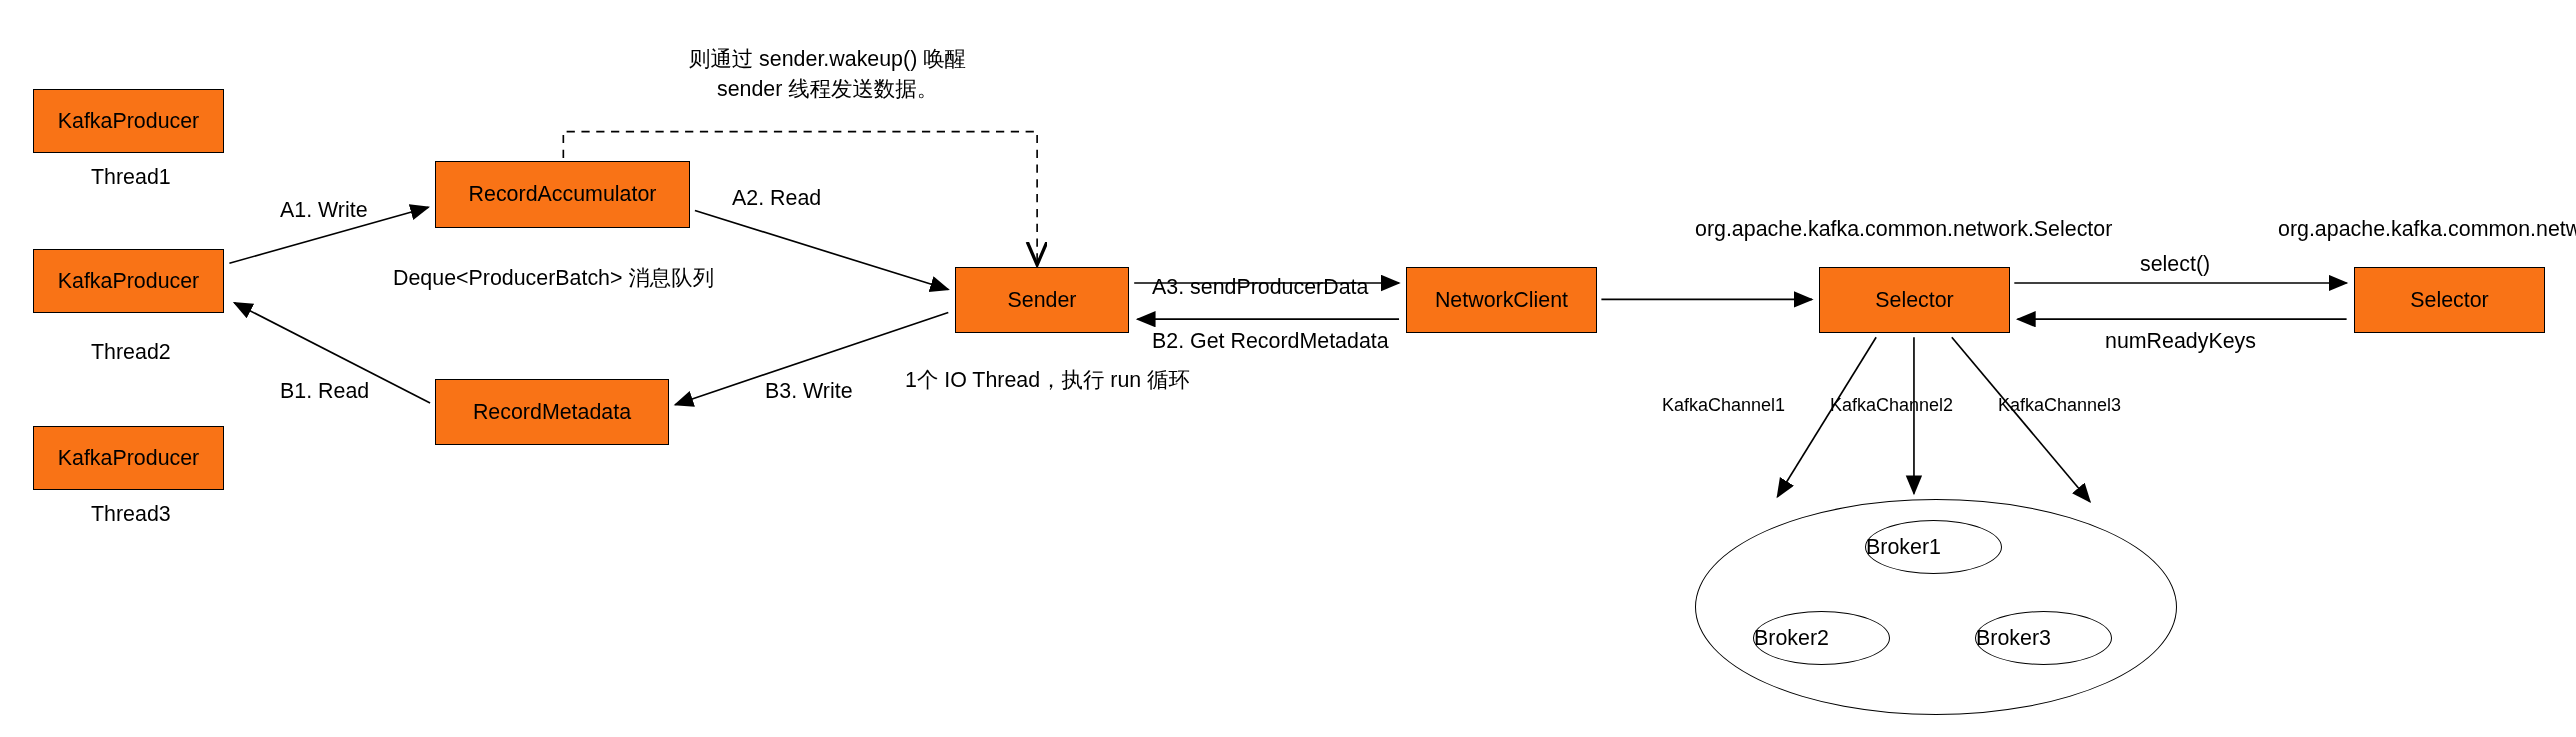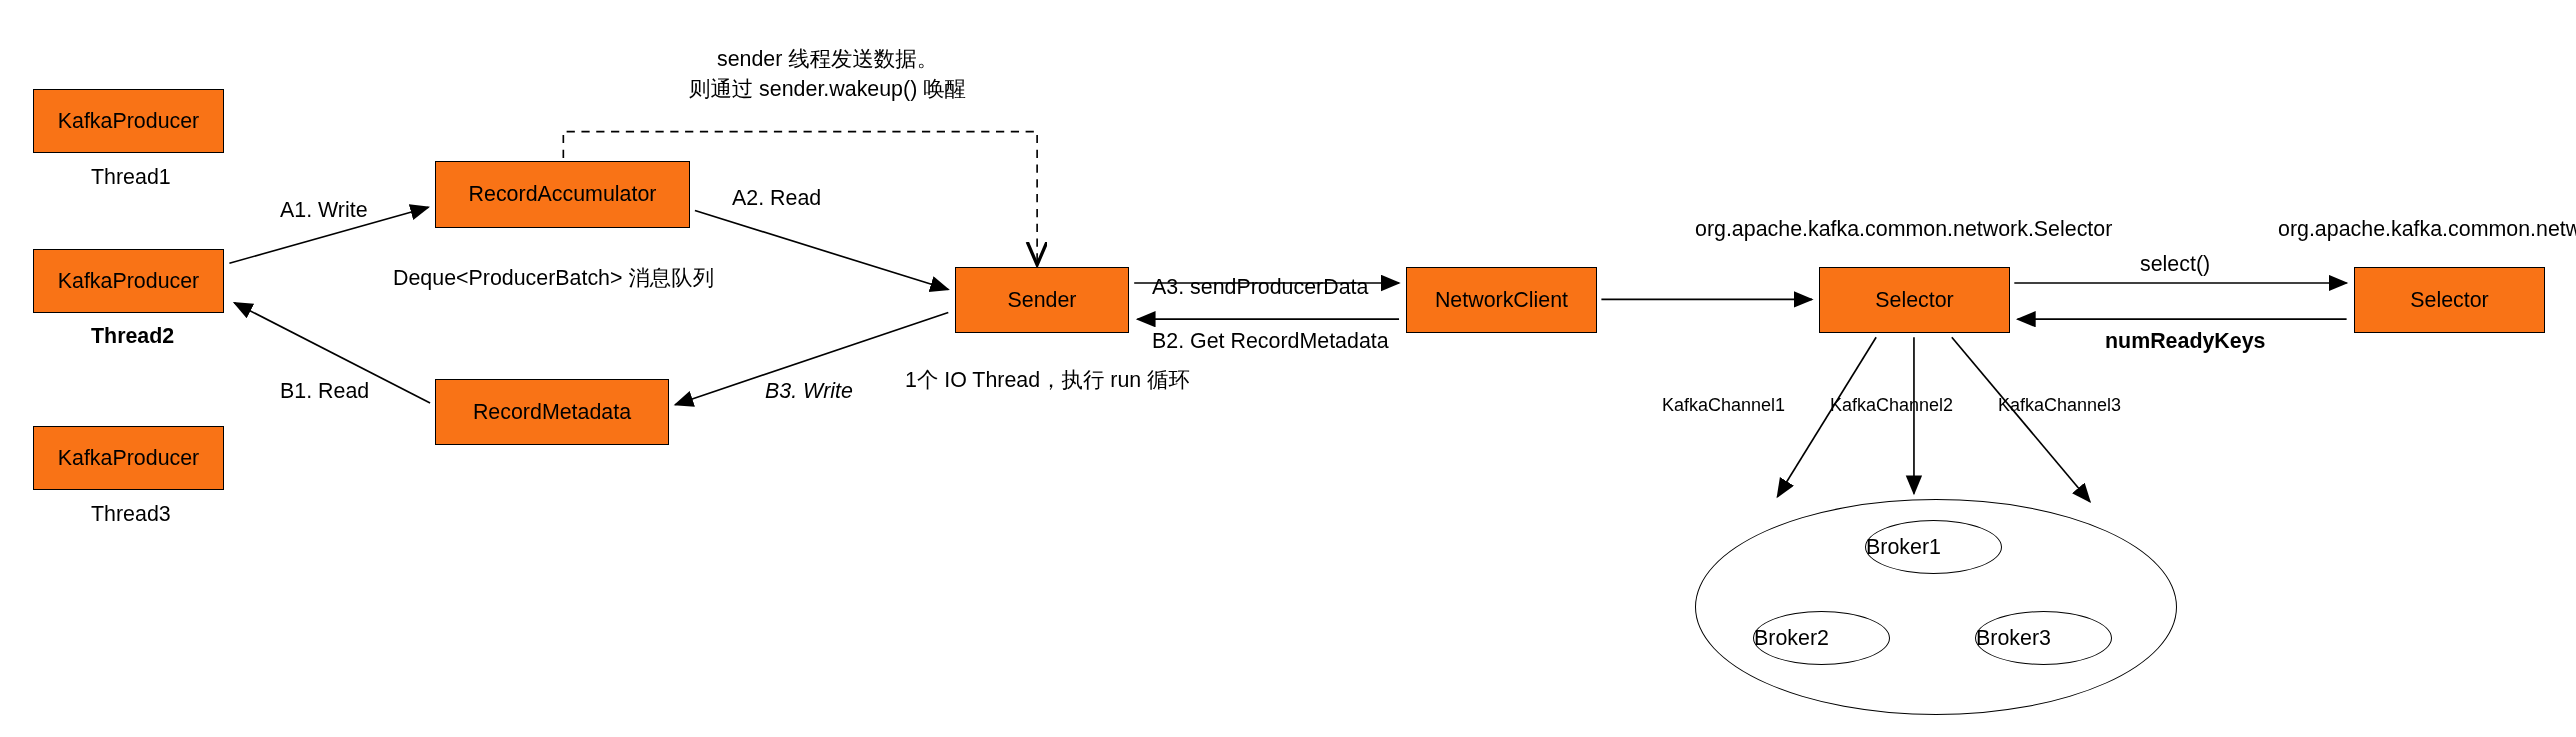--- a/index.html
+++ b/index.html
@@ -41,33 +41,33 @@
   top: 0; left: 0;
   width: 2576px;
   height: 737px;
   pointer-events: none;
 }
 </style>
 </head>
 <body>
 
 <div class="label multiline" style="left:634px; top:45px; width:387px; text-align:center;">
+  <div>则通过 sender.wakeup() 唤醒</div>
   <div>sender 线程发送数据。</div>
-  <div>则通过 sender.wakeup() 唤醒</div>
 </div>
 
 <div class="box" style="left:33px; top:89px; width:191px; height:64px;">
   <span>KafkaProducer</span>
 </div>
 <div class="label" style="left:91px; top:165px;">Thread1</div>
 
 <div class="box" style="left:33px; top:249px; width:191px; height:64px;">
   <span>KafkaProducer</span>
 </div>
-<div class="label" style="left:91px; top:324px;font-weight:bold;">Thread2</div>
+<div class="label" style="left:91px; top:340px;">Thread2</div>
 
 <div class="box" style="left:33px; top:426px; width:191px; height:64px;">
   <span>KafkaProducer</span>
 </div>
 <div class="label" style="left:91px; top:502px;">Thread3</div>
 
 <div class="box" style="left:435px; top:161px; width:255px; height:67px;">
   <span>RecordAccumulator</span>
 </div>
 <div class="label" style="left:393px; top:263px;">Deque&lt;ProducerBatch&gt; 消息队列</div>
@@ -104,23 +104,23 @@
 </div>
 <div class="ellipse" style="left:1975px; top:611px; width:137px; height:54px;">
   <span>Broker3</span>
 </div>
 
 <div class="label" style="left:280px; top:198px;">A1. Write</div>
 <div class="label" style="left:732px; top:186px;">A2. Read</div>
 <div class="label" style="left:1152px; top:247px;margin-top:28px;">A3. sendProducerData</div>
 <div class="label" style="left:280px; top:379px;">B1. Read</div>
 <div class="label" style="left:1152px; top:329px;">B2. Get RecordMetadata</div>
-<div class="label" style="left:765px; top:379px;font-style:italic;">B3. Write</div>
+<div class="label" style="left:765px; top:379px;">B3. Write</div>
 <div class="label" style="left:2140px; top:252px;">select()</div>
-<div class="label" style="left:2105px; top:329px;font-weight:bold;">numReadyKeys</div>
+<div class="label" style="left:2105px; top:329px;">numReadyKeys</div>
 <div class="label" style="left:1662px; top:395px; font-size:18px;">KafkaChannel1</div>
 <div class="label" style="left:1830px; top:395px; font-size:18px;">KafkaChannel2</div>
 <div class="label" style="left:1998px; top:395px; font-size:18px;">KafkaChannel3</div>
 
 <svg class="overlay" viewBox="0 0 3130 896" width="2576" height="737">
   <defs>
     <marker id="arrow" markerWidth="14" markerHeight="14" refX="11" refY="5" orient="auto">
       <path d="M0,0 L12,5 L0,10 z" fill="#000"></path>
     </marker>
     <marker id="arrow-open" markerWidth="16" markerHeight="16" refX="12" refY="6" orient="auto">

